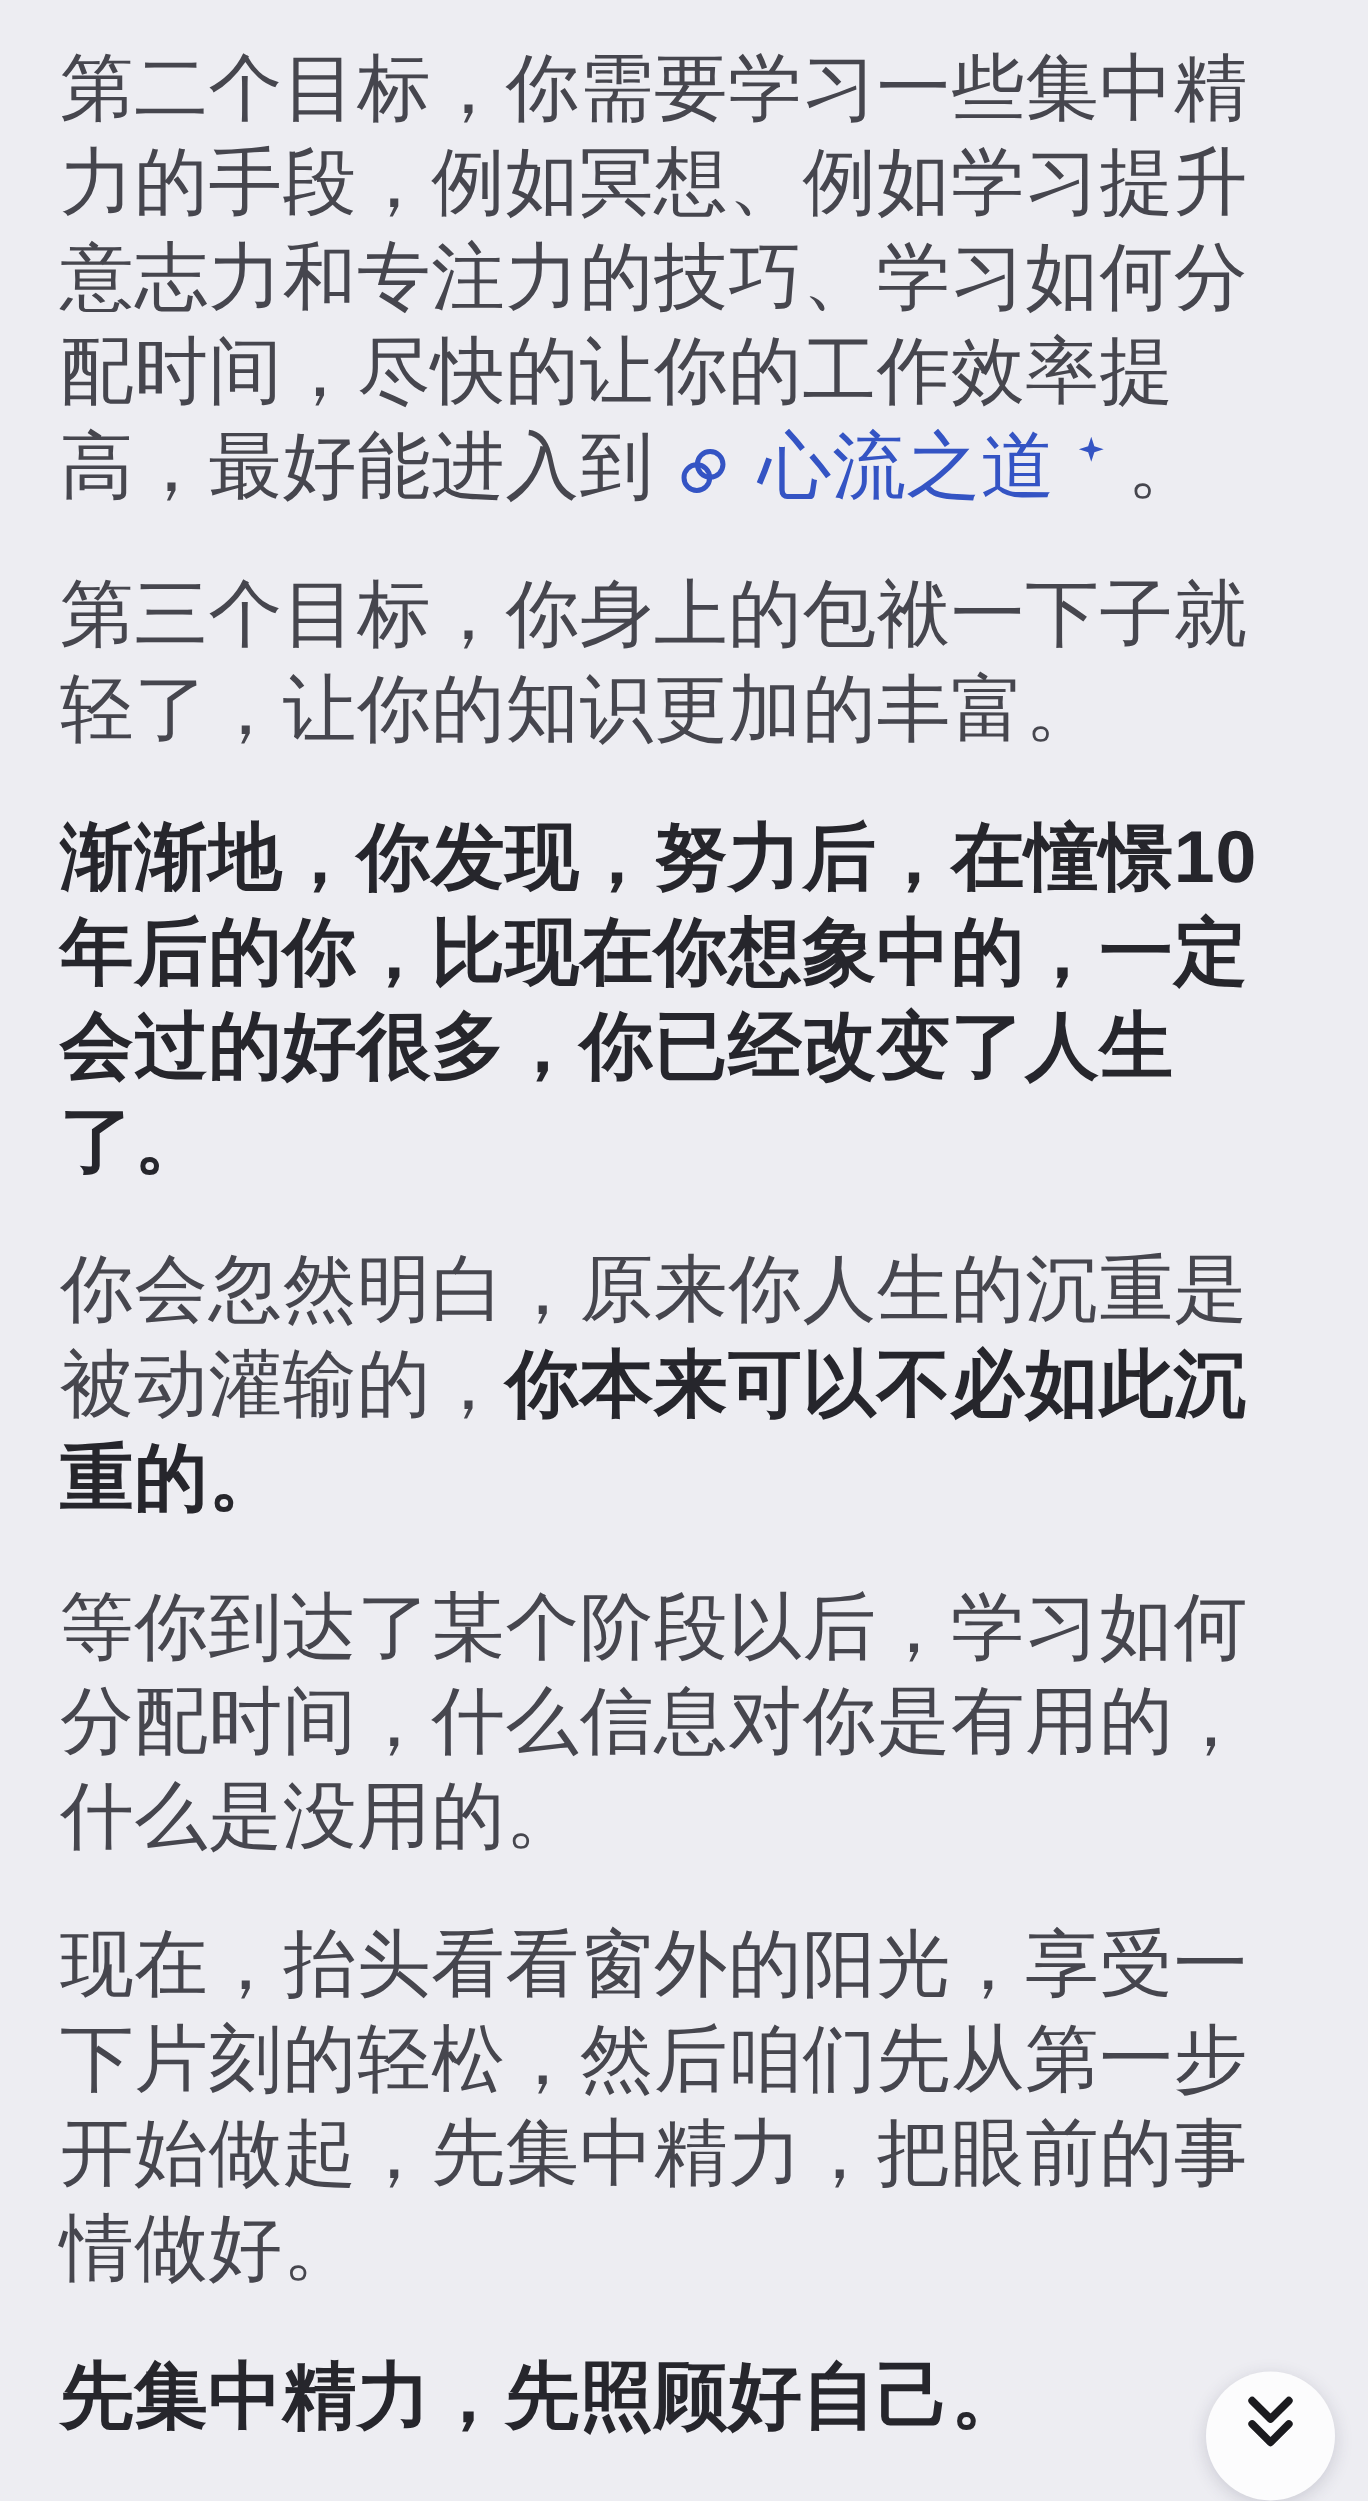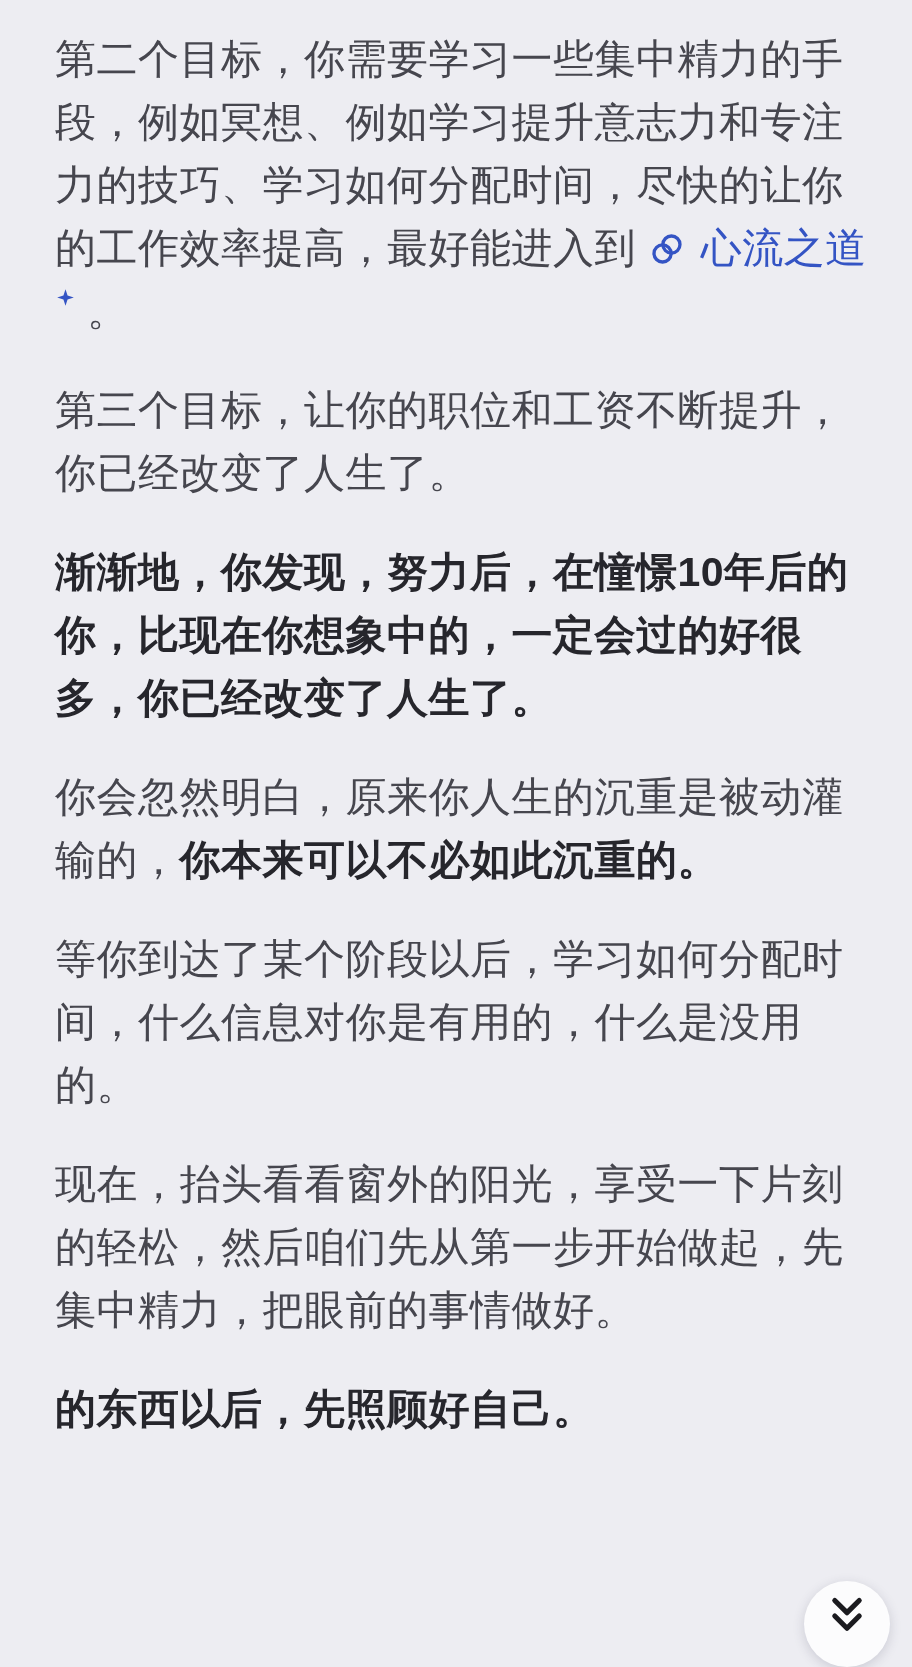--- a/index.html
+++ b/index.html
@@ -16,22 +16,22 @@
   }
   .article {
     position: absolute;
     left: 40px;
     top: 0;
     width: 836px;
     padding-top: 28px;
     box-sizing: content-box;
   }
   .article p {
-    margin: 0 0 36px 15px;
-    font-size: 41px;
+    margin: 0 0 36px 0;
+    font-size: 49px;
     line-height: 63px;
     letter-spacing: 0.5px;
     color: #46464e;
     text-align: left;
     word-wrap: break-word;
   }
   .article p span.bold {
     font-weight: 700;
     color: #26262c;
   }
@@ -80,26 +80,26 @@
     <p><span>第二个目标，你需要学习一些集中精力的手段，例如冥想、例如学习提升意志力和专注力的技巧、学习如何分配时间，尽快的让你的工作效率提高，最好能进入到</span><span class="entity-link">
   <svg class="chain-icon" viewBox="0 0 24 24" fill="none" stroke="#3454c4" stroke-width="2.1">
     <circle cx="9.2" cy="14.8" r="5.4"></circle>
     <circle cx="14.8" cy="9.2" r="5.4"></circle>
   </svg>
 <span>心流之道</span>
   <svg class="sparkle-icon" viewBox="0 0 24 24" fill="#3454c4">
     <path d="M12 1.5 L14.6 9.4 L22.5 12 L14.6 14.6 L12 22.5 L9.4 14.6 L1.5 12 L9.4 9.4 Z"></path>
   </svg>
 </span><span>。</span></p>
-    <p><span>第三个目标，让你的职位和工资不断提升，你已经改变了人生了。</span></p>
+    <p><span>第三个目标，你身上的包袱一下子就轻了，让你的知识更加的丰富。</span></p>
     <p><span class="bold">渐渐地，你发现，努力后，在憧憬10年后的你，比现在你想象中的，一定会过的好很多，你已经改变了人生了。</span></p>
     <p><span>你会忽然明白，原来你人生的沉重是被动灌输的，</span><span class="bold">你本来可以不必如此沉重的。</span></p>
     <p><span>等你到达了某个阶段以后，学习如何分配时间，什么信息对你是有用的，什么是没用的。</span></p>
     <p><span>现在，抬头看看窗外的阳光，享受一下片刻的轻松，然后咱们先从第一步开始做起，先集中精力，把眼前的事情做好。</span></p>
-    <p><span class="bold">的东西以后，先照顾好自己。</span></p>
+    <p><span class="bold">先集中精力，先照顾好自己。</span></p>
   </main>
 
 <button class="scroll-btn">
   <svg viewBox="0 0 32 36" fill="none" stroke="#1b1b1f" stroke-width="4.6" stroke-linecap="round" stroke-linejoin="round">
     <polyline points="5,4 16,15 27,4"></polyline>
     <polyline points="5,18 16,29 27,18"></polyline>
   </svg>
 </button>
 
 </body></html>

